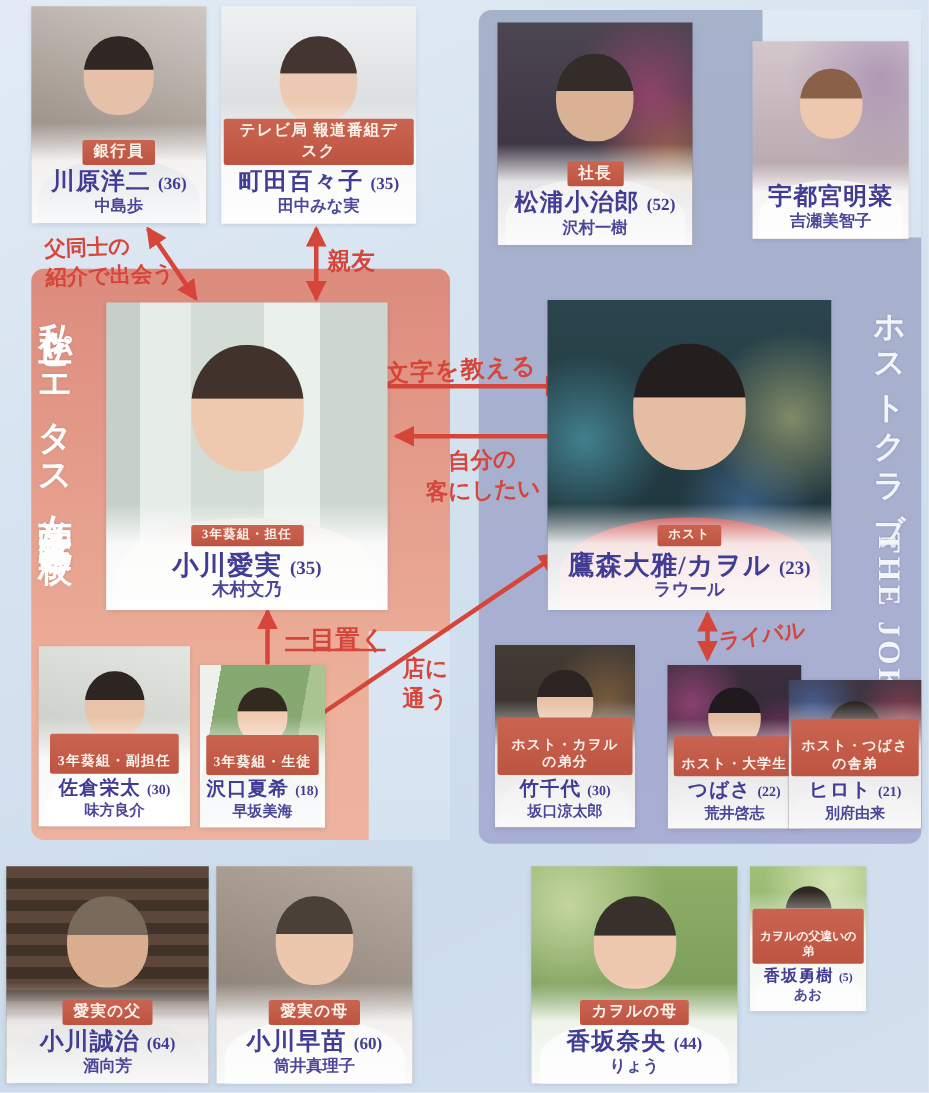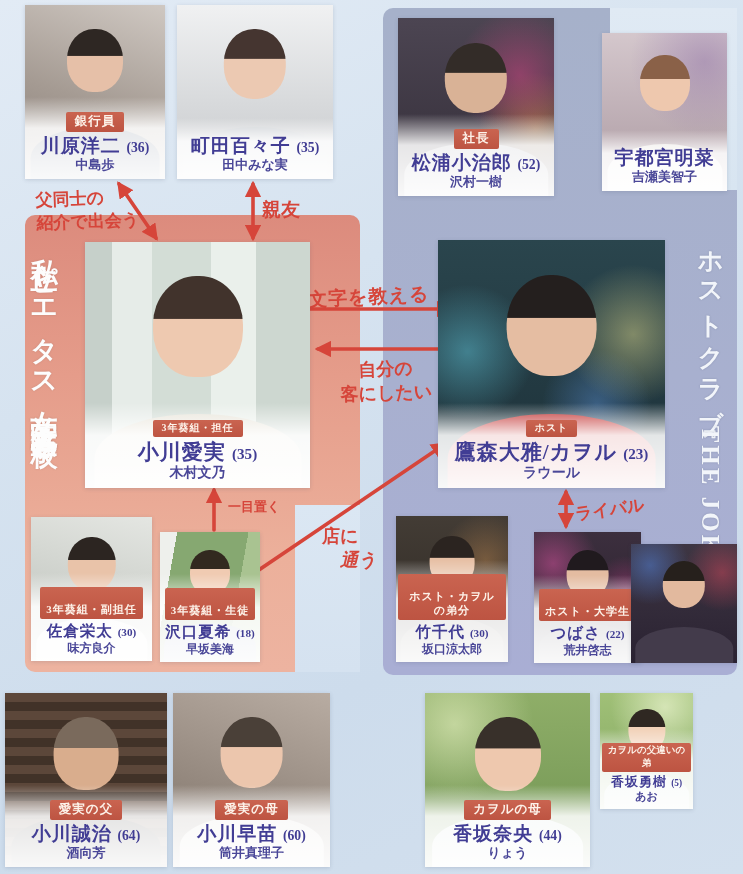--- a/index.html
+++ b/index.html
@@ -52,21 +52,21 @@
   .badge{
     display:inline-block;background:linear-gradient(180deg,#ca6450,#bd5442);color:#fdf2e9;
     padding:1px 9px 2px;border-radius:2px;line-height:1.35;font-weight:700;letter-spacing:1px;
   }
   .name{color:#413d94;font-weight:700;line-height:1.25;margin-top:2px;letter-spacing:1px;}
   .name .age{font-size:.72em;letter-spacing:0;}
   .actor{color:#4a4798;font-weight:700;line-height:1.2;}
   .card-lg .badge{font-size:10px;} .card-lg .name{font-size:21px;} .card-lg .actor{font-size:14px;}
   .card-md .badge{font-size:12.5px;} .card-md .name{font-size:19px;} .card-md .actor{font-size:13px;}
   .card-sm .badge{font-size:11px;padding:15px 6px 2px;} .card-sm .name{font-size:15.5px;} .card-sm .actor{font-size:12px;}
-  .card-xs .badge{font-size:9.5px;padding:1px 4px 2px;letter-spacing:0;} .card-xs .name{font-size:13px;} .card-xs .actor{font-size:11px;}
+  .card-xs .badge{font-size:9.5px;padding:17px 4px 2px;letter-spacing:0;} .card-xs .name{font-size:13px;} .card-xs .actor{font-size:11px;}
   
   .c-kawahara{left:25px;top:5px;width:140px;height:174px;}
   .c-machida{left:177px;top:5px;width:156px;height:174px;}
   .c-matsuura{left:398px;top:18px;width:156px;height:178px;}
   .c-utsunomiya{left:602px;top:33px;width:125px;height:158px;}
   .c-manami{left:85px;top:242px;width:225px;height:246px;}
   .c-takamori{left:438px;top:240px;width:227px;height:248px;}
   .c-sakura{left:31px;top:517px;width:121px;height:144px;}
   .c-sawaguchi{left:160px;top:532px;width:100px;height:130px;}
   .c-takechiyo{left:396px;top:516px;width:112px;height:146px;}
@@ -95,23 +95,23 @@
   
   .rel-svg{position:absolute;inset:0;pointer-events:none;}
   .rlabel{
     position:absolute;color:#d6453a;font-weight:700;line-height:1.35;
     font-family:"DejaVu Sans","Liberation Sans",sans-serif;white-space:nowrap;
   }
   .rl-meet{left:36px;top:187px;font-size:17px;transform:rotate(-2deg);}
   .rl-bestfriend{left:262px;top:197px;font-size:19px;}
   .rl-teach{left:308px;top:284px;font-size:19px;letter-spacing:1px;transform:rotate(-3deg);}
   .rl-client{left:330px;top:357px;font-size:18px;text-align:center;width:112px;transform:rotate(-2deg);}
-  .rl-respect{left:228px;top:498px;font-size:13px;}
+  .rl-respect{left:228px;top:498px;font-size:20px;text-decoration:underline;}
   .rl-visit{left:322px;top:524px;font-size:18px;}
-  .rl-visit .l2{margin-left:18px;font-style:italic;}
+  .rl-visit .l2{}
   .rl-rival{left:575px;top:498px;font-size:17px;transform:rotate(-8deg);}
   .rlabel div{display:block;}
 </style>
 </head>
 <body>
 
 <div class="stage">
 
   <div class="panel panel-school">
     <div class="notch"></div>
@@ -161,20 +161,21 @@
     <div class="overlay">
       <span class="badge">銀行員</span>
       <div class="name"><span>川原洋二</span> <span class="age">(36)</span></div>
       <div class="actor">中島歩</div>
     </div>
   </div>
 
   <div class="card card-md c-machida">
     <div class="photo p-machida"></div>
     <div class="overlay">
+      <span class="badge">テレビ局 報道番組デスク</span>
       <div class="name"><span>町田百々子</span> <span class="age">(35)</span></div>
       <div class="actor">田中みな実</div>
     </div>
   </div>
 
   <div class="card card-md c-matsuura">
     <div class="photo p-matsuura"></div>
     <div class="overlay">
       <span class="badge">社長</span>
       <div class="name"><span>松浦小治郎</span> <span class="age">(52)</span></div>
@@ -239,20 +240,25 @@
     <div class="photo p-tsubasa"></div>
     <div class="overlay">
       <span class="badge">ホスト・大学生</span>
       <div class="name"><span>つばさ</span> <span class="age">(22)</span></div>
       <div class="actor">荒井啓志</div>
     </div>
   </div>
 
   <div class="card card-sm c-hiroto">
     <div class="photo p-hiroto"></div>
+    <div class="overlay">
+      <span class="badge">ホスト・つばさの舎弟</span>
+      <div class="name"><span>ヒロト</span> <span class="age">(21)</span></div>
+      <div class="actor">別府由来</div>
+    </div>
   </div>
 
   <div class="card card-md c-seiji">
     <div class="photo p-seiji"></div>
     <div class="overlay">
       <span class="badge">愛実の父</span>
       <div class="name"><span>小川誠治</span> <span class="age">(64)</span></div>
       <div class="actor">酒向芳</div>
     </div>
   </div>

